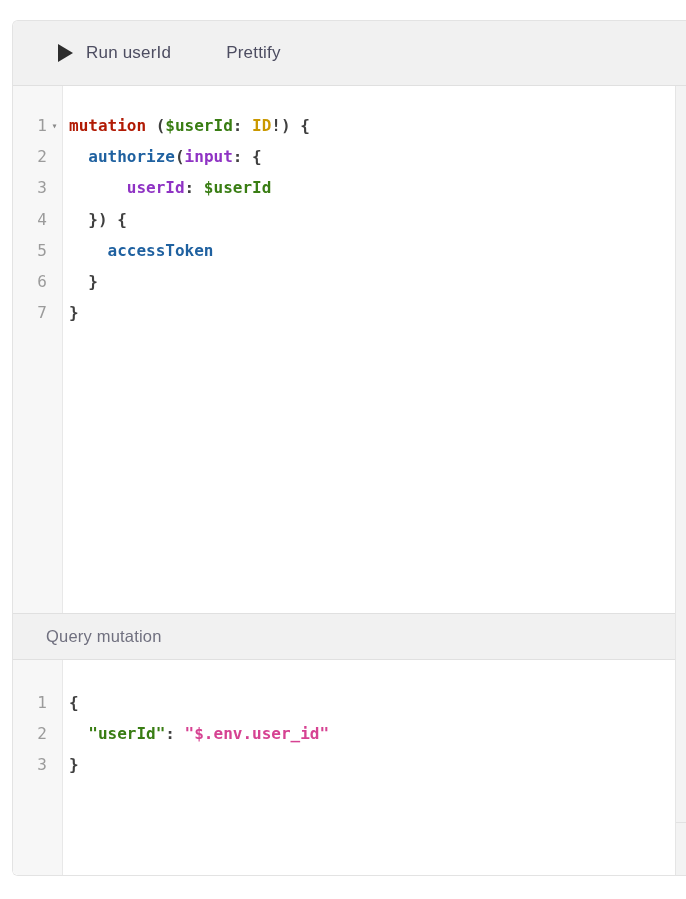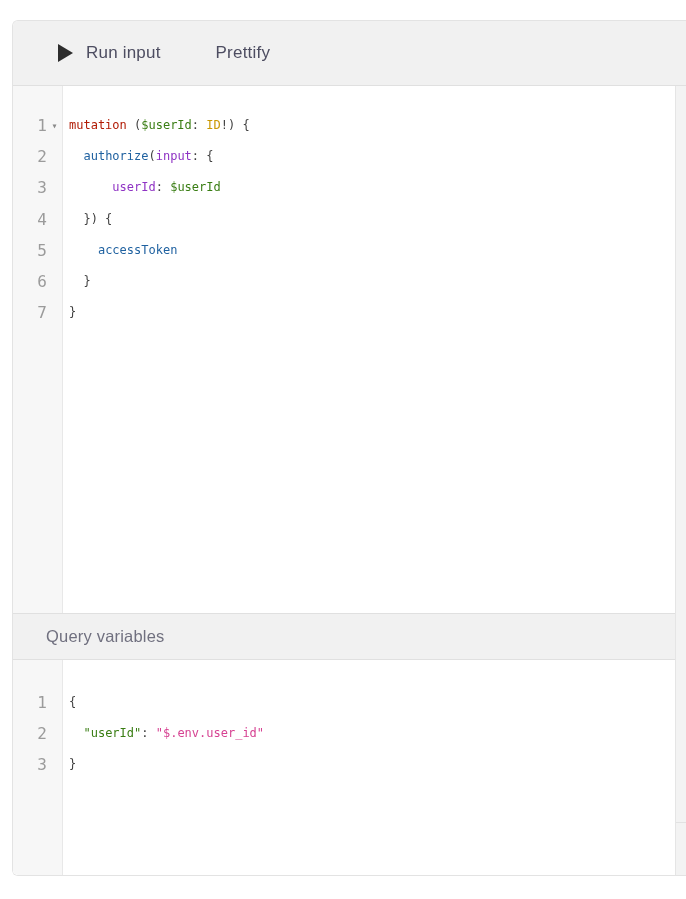--- a/index.html
+++ b/index.html
@@ -42,22 +42,22 @@
     width:50px; flex:none; background:#f7f7f7; border-right:1px solid #e8e8e8;
     font-family:"DejaVu Sans Mono", monospace; font-size:16px; color:#9b9b9b;
   }
   .query-editor .gutter { padding-top:24px; }
   .vars-editor .gutter { padding-top:27px; }
   .gutter-row { height:31.2px; display:flex; align-items:center; }
   .ln { flex:1; text-align:right; }
   .fold { width:15px; flex:none; text-align:center; font-size:10px; color:#8a8a8a; }
 
   .code {
-    flex:1; font-family:"DejaVu Sans Mono", monospace; font-size:12px; line-height:31.2px;
-    white-space:pre; color:#3f3f3f; overflow:hidden;
+    flex:1; font-family:"DejaVu Sans Mono", monospace; font-size:16px; line-height:31.2px;
+    white-space:pre; color:#3f3f3f; overflow:hidden;font-weight:bold;
   }
   .query-editor .code { padding:24px 0 0 6px; }
   .vars-editor .code { padding:27px 0 0 6px; }
   .code-row { height:31.2px; }
 
   
   .vars-header {
     flex:none; height:47px; background:#f1f1f1;
     border-top:1px solid #e0e0e0; border-bottom:1px solid #e0e0e0;
     display:flex; align-items:center; padding-left:33px;
@@ -70,21 +70,21 @@
 </style>
 </head>
 <body>
 
 <div class="stage">
   <div class="panel">
 
     <div class="toolbar">
       <div class="tb-btn">
         <span class="play-icon"></span>
-        <span>Run input</span>
+        <span>Run userId</span>
       </div>
       <div class="tb-btn prettify">
         <span>Prettify</span>
       </div>
     </div>
 
     <div class="main-row">
       <div class="left-col">
 
         <div class="editor query-editor">
@@ -115,21 +115,21 @@
               </div>
               <div class="gutter-row">
                 <span class="ln">7</span>
                 <span class="fold"></span>
               </div>
             </div>
           <div class="code"><div class="code-row"><span style="color: rgb(177, 26, 4);">mutation</span><span style="color: rgb(63, 63, 63);"> (</span><span style="color: rgb(57, 125, 19);">$userId</span><span style="color: rgb(63, 63, 63);">: </span><span style="color: rgb(202, 152, 0);">ID</span><span style="color: rgb(63, 63, 63);">!) {</span></div><div class="code-row"><span style="color: rgb(63, 63, 63);">  </span><span style="color: rgb(31, 97, 160);">authorize</span><span style="color: rgb(63, 63, 63);">(</span><span style="color: rgb(143, 51, 196);">input</span><span style="color: rgb(63, 63, 63);">: {</span></div><div class="code-row"><span style="color: rgb(63, 63, 63);">      </span><span style="color: rgb(143, 51, 196);">userId</span><span style="color: rgb(63, 63, 63);">: </span><span style="color: rgb(57, 125, 19);">$userId</span></div><div class="code-row"><span style="color: rgb(63, 63, 63);">  }) {</span></div><div class="code-row"><span style="color: rgb(63, 63, 63);">    </span><span style="color: rgb(31, 97, 160);">accessToken</span></div><div class="code-row"><span style="color: rgb(63, 63, 63);">  }</span></div><div class="code-row"><span style="color: rgb(63, 63, 63);">}</span></div></div>
         </div>
 
         <div class="vars-header">
-          <span>Query variables</span>
+          <span>Query mutation</span>
         </div>
 
         <div class="editor vars-editor">
           <div class="gutter">
               <div class="gutter-row">
                 <span class="ln">1</span>
                 <span class="fold"></span>
               </div>
               <div class="gutter-row">
                 <span class="ln">2</span>

